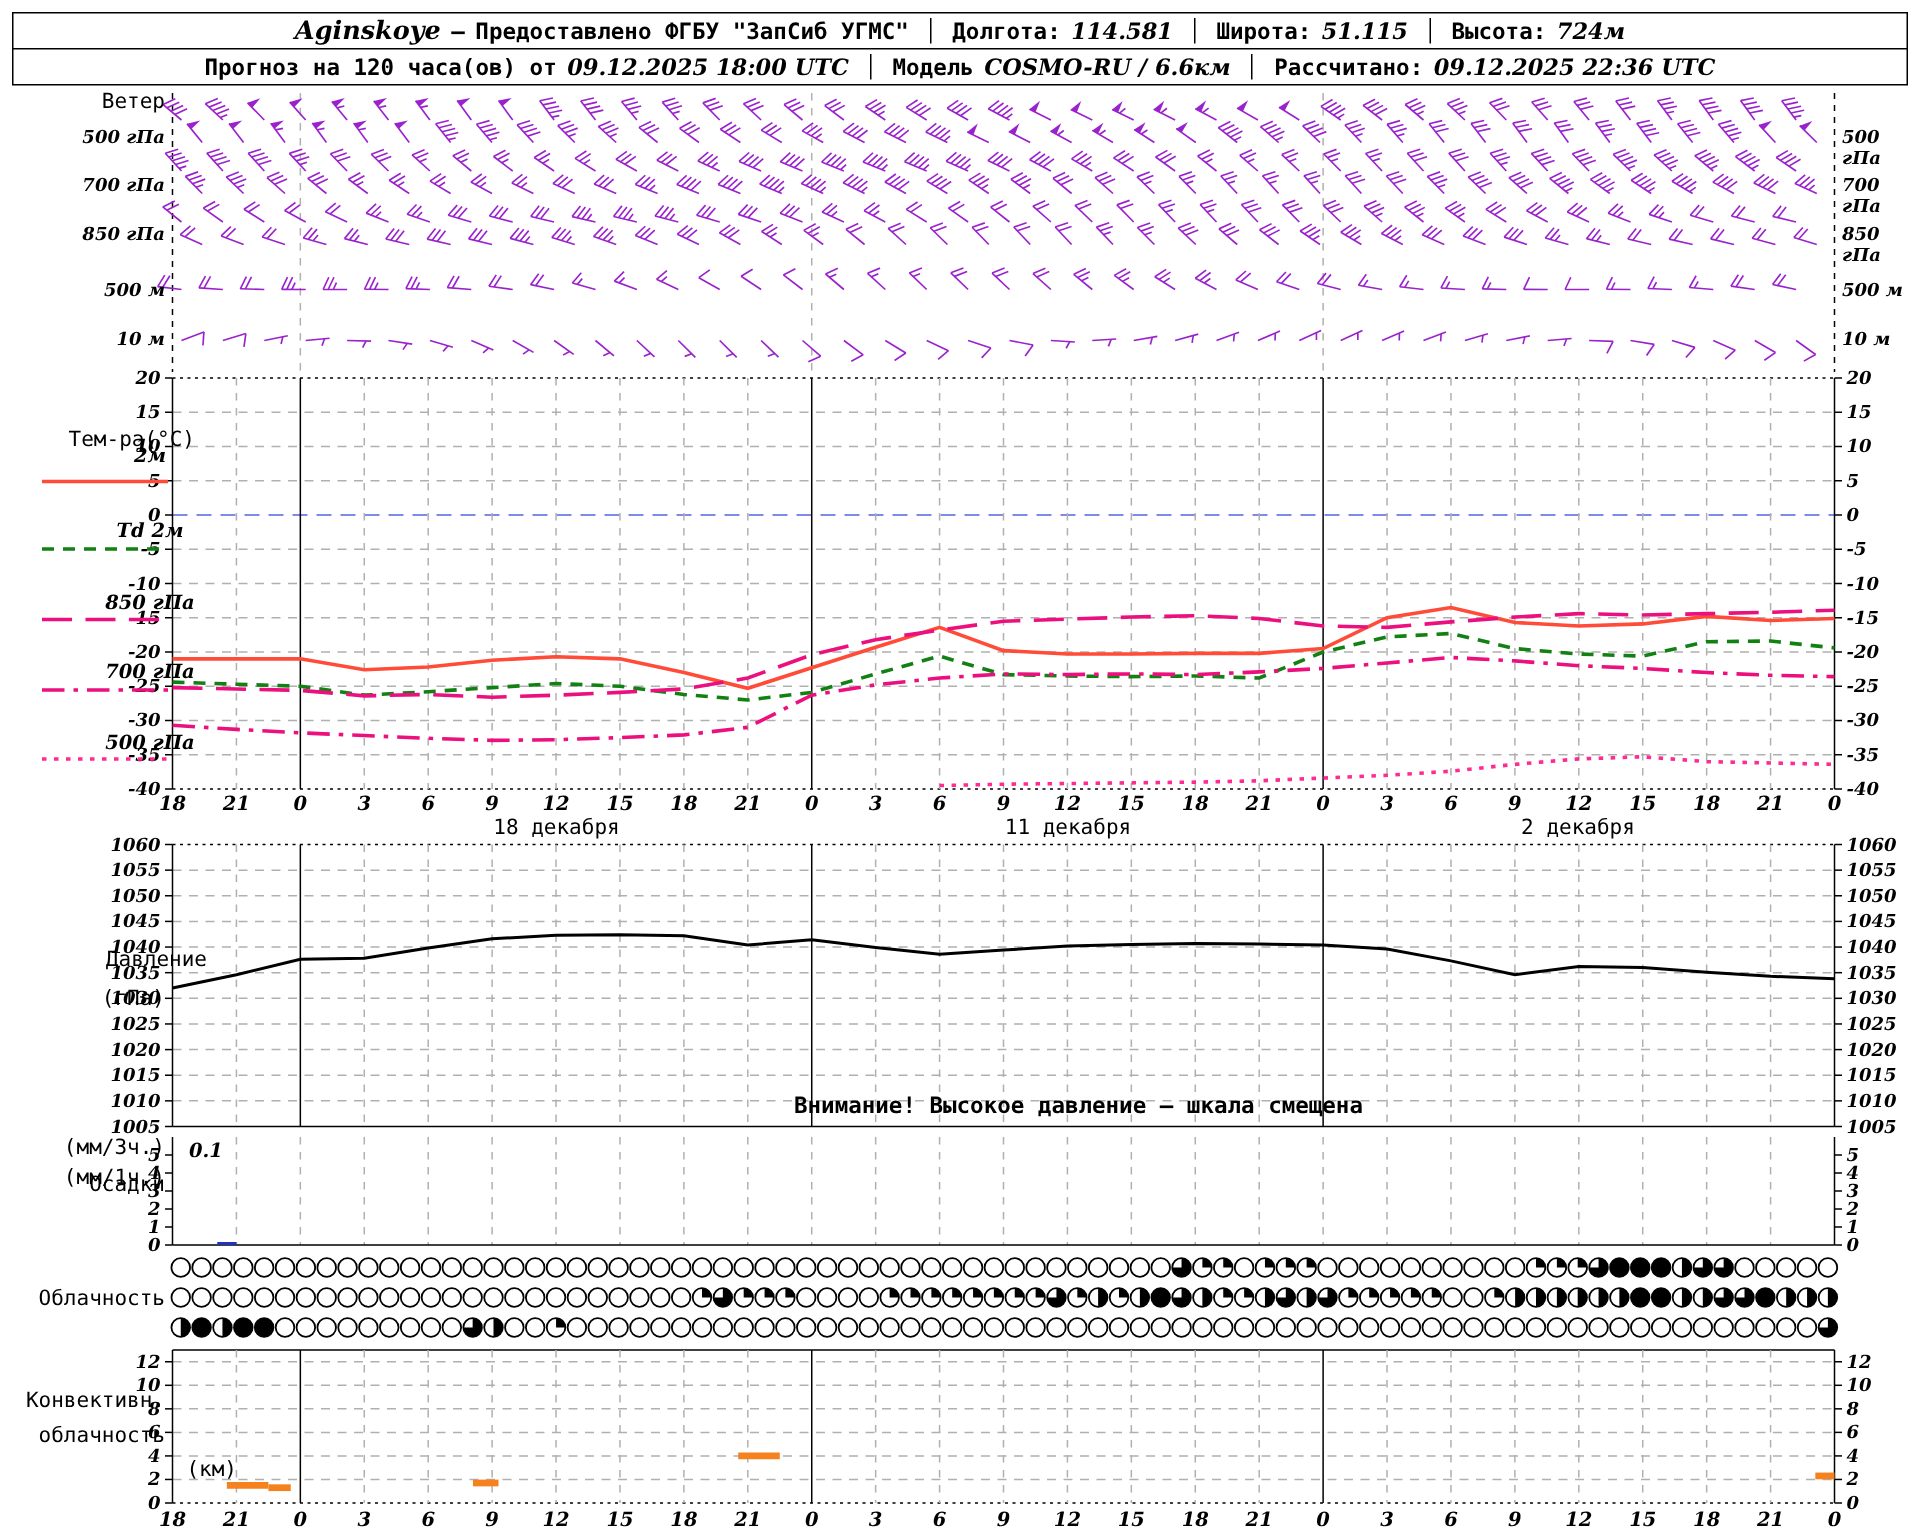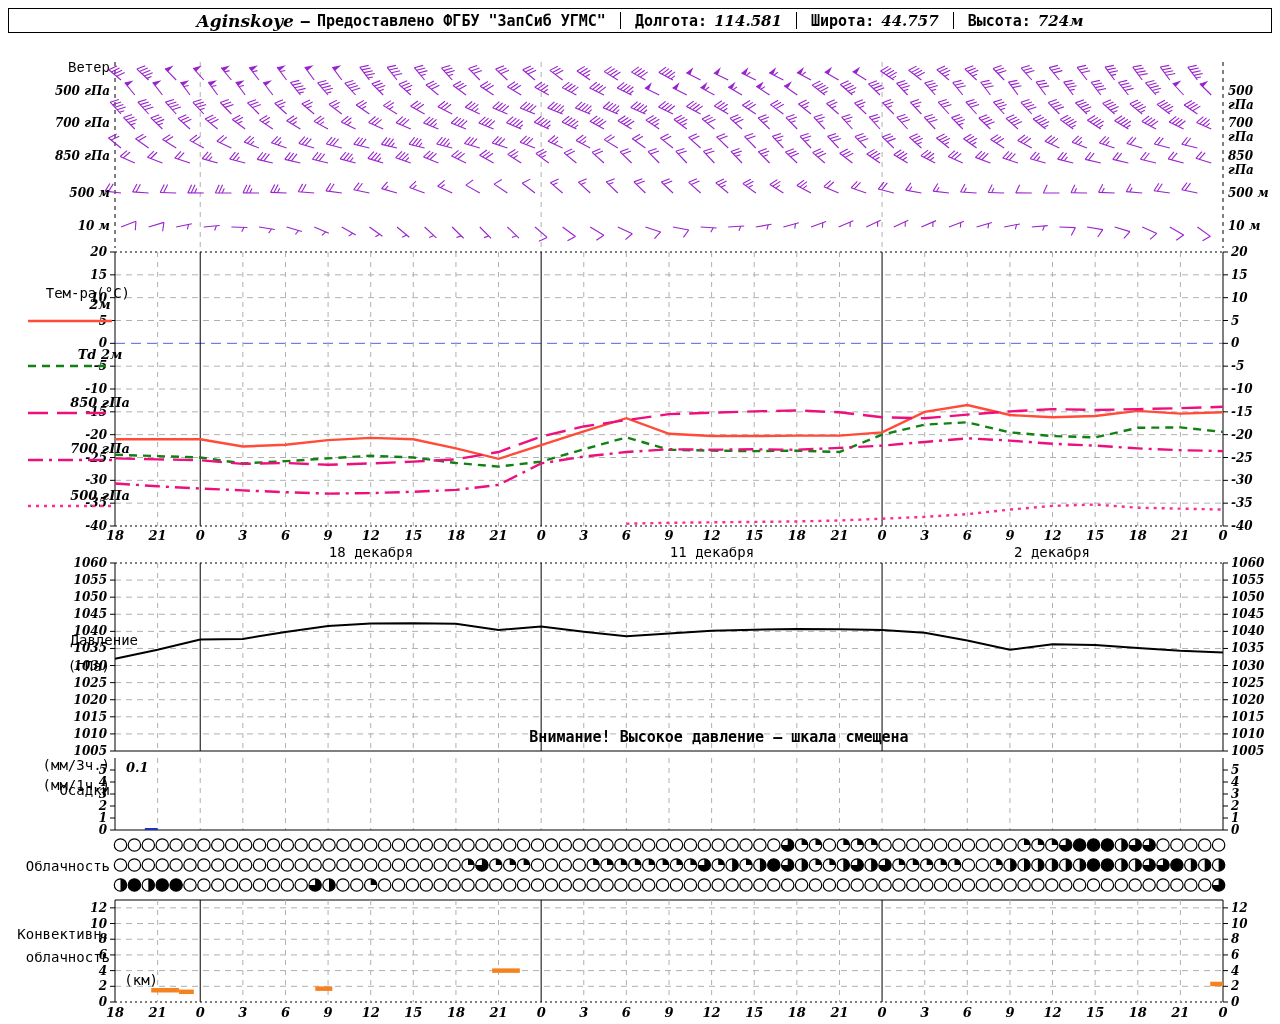--- a/index.html
+++ b/index.html
@@ -32,24 +32,34 @@
 
   <div class="hdr" style="top:8px;">
     <span class="station">Aginskoye</span>
     <span>—</span>
     <span>Предоставлено ФГБУ "ЗапСиб УГМС"</span>
     <span class="sep"></span>
     <span>Долгота:</span>
     <span class="val">114.581</span>
     <span class="sep"></span>
     <span>Широта:</span>
-    <span class="val">44.757</span>
+    <span class="val">51.115</span>
     <span class="sep"></span>
     <span>Высота:</span>
     <span class="val">724м</span>
+  </div>
+  <div class="hdr" style="top:32px;">
+    <span>Прогноз на 120 часа(ов) от</span>
+    <span class="val">09.12.2025 18:00 UTC</span>
+    <span class="sep"></span>
+    <span>Модель</span>
+    <span class="val">COSMO-RU / 6.6км</span>
+    <span class="sep"></span>
+    <span>Рассчитано:</span>
+    <span class="val">09.12.2025 22:36 UTC</span>
   </div>
 
   <svg id="svgc" class="abs" style="top:0;left:0;" width="1280" height="1024">
       <line x1="115" y1="62" x2="115" y2="248" stroke="#000" stroke-dasharray="4 4"></line>
       <line x1="1223" y1="62" x2="1223" y2="248" stroke="#000" stroke-dasharray="4 4"></line>
       <line x1="200.23076923076923" y1="62" x2="200.23076923076923" y2="248" stroke="#b0b0b0" stroke-dasharray="5 5"></line>
       <line x1="541.1538461538462" y1="62" x2="541.1538461538462" y2="248" stroke="#b0b0b0" stroke-dasharray="5 5"></line>
       <line x1="882.0769230769231" y1="62" x2="882.0769230769231" y2="248" stroke="#b0b0b0" stroke-dasharray="5 5"></line>
       <g>
         <line x1="121" y1="80" x2="108.74328891009635" y2="69.71539824501536" stroke="#9a22cc" stroke-width="1.1"></line>
@@ -1946,21 +1956,21 @@
       <text x="924.6923076923076" y="1017" text-anchor="middle" class="xlab">3</text>
       <text x="967.3076923076923" y="1017" text-anchor="middle" class="xlab">6</text>
       <text x="1009.9230769230769" y="1017" text-anchor="middle" class="xlab">9</text>
       <text x="1052.5384615384614" y="1017" text-anchor="middle" class="xlab">12</text>
       <text x="1095.1538461538462" y="1017" text-anchor="middle" class="xlab">15</text>
       <text x="1137.7692307692307" y="1017" text-anchor="middle" class="xlab">18</text>
       <text x="1180.3846153846152" y="1017" text-anchor="middle" class="xlab">21</text>
       <text x="1223" y="1017" text-anchor="middle" class="xlab">0</text>
     </svg>
 
-  <div class="rlab" style="top:60px;font-family:Liberation Mono, monospace;">Ветер</div>
+  <div class="rlab" style="top:60px;">Ветер</div>
   <div class="rlab serlab" style="top:84px;">500 гПа</div>
   <div class="rlab serlab" style="top:116px;">700 гПа</div>
   <div class="rlab serlab" style="top:149px;">850 гПа</div>
   <div class="rlab serlab" style="top:186px;">500 м</div>
   <div class="rlab serlab" style="top:219px;">10 м</div>
   <div class="rlab2 serlab" style="top:84px;">500 гПа</div>
   <div class="rlab2 serlab" style="top:116px;">700 гПа</div>
   <div class="rlab2 serlab" style="top:149px;">850 гПа</div>
   <div class="rlab2 serlab" style="top:186px;">500 м</div>
   <div class="rlab2 serlab" style="top:219px;">10 м</div>

